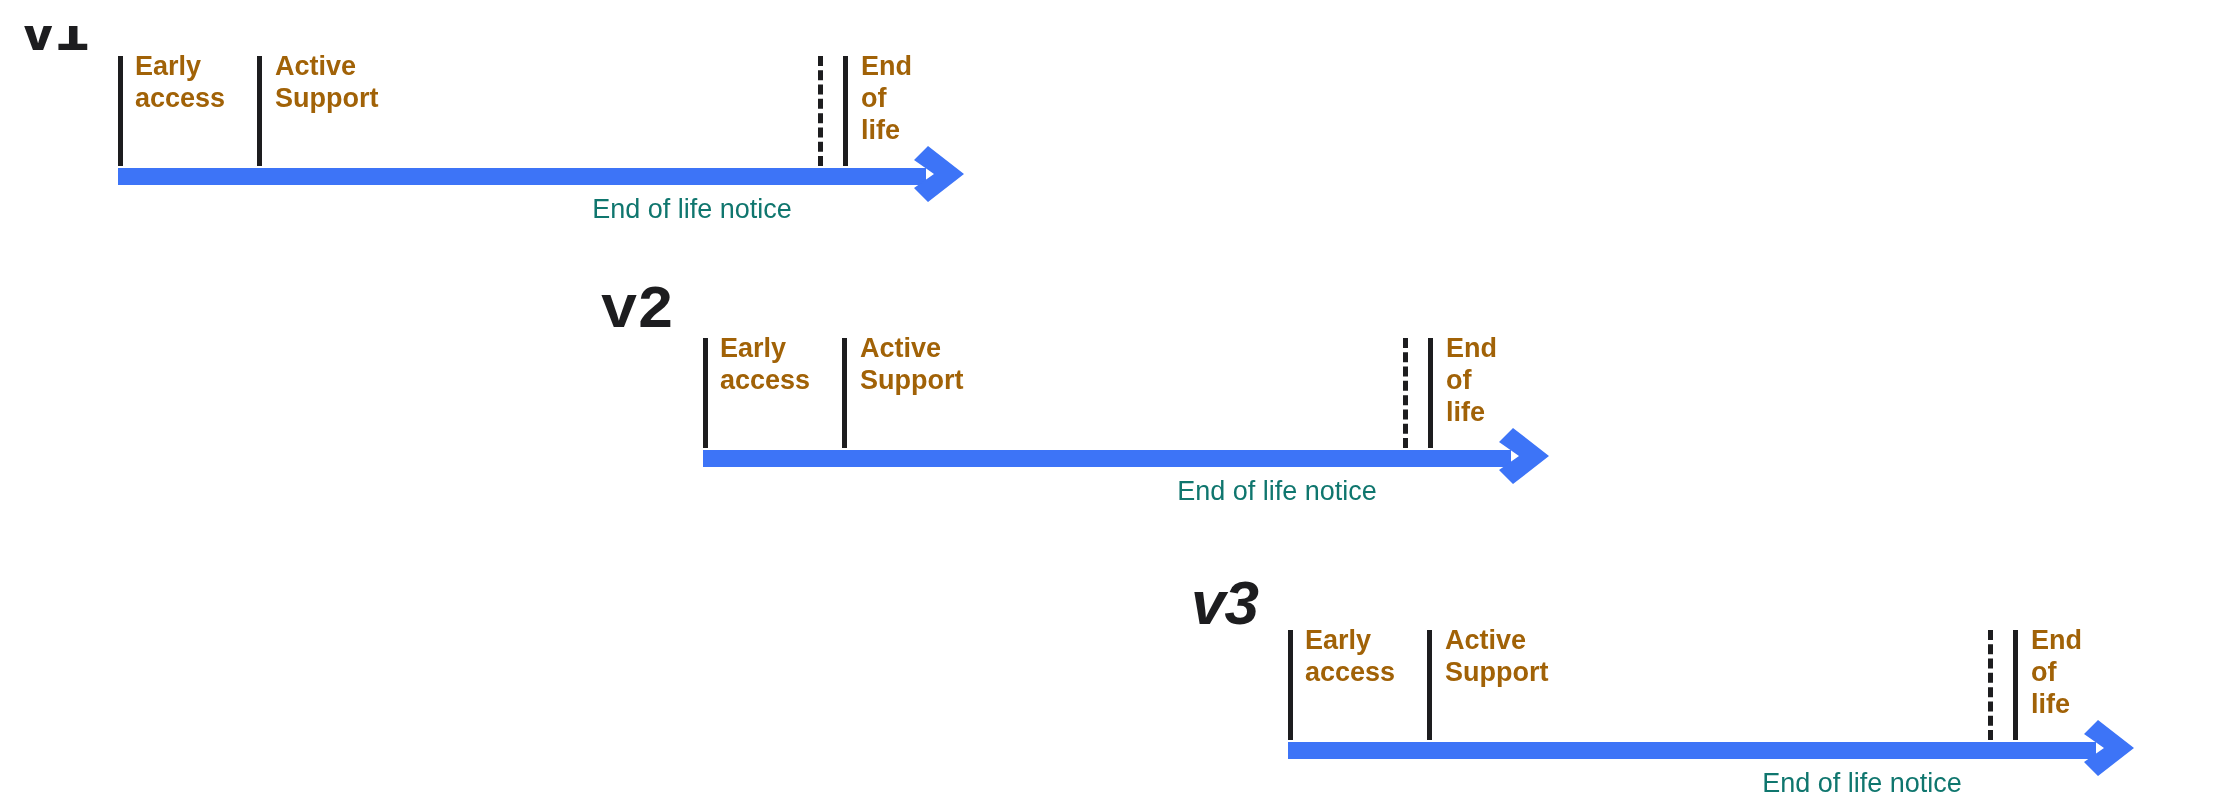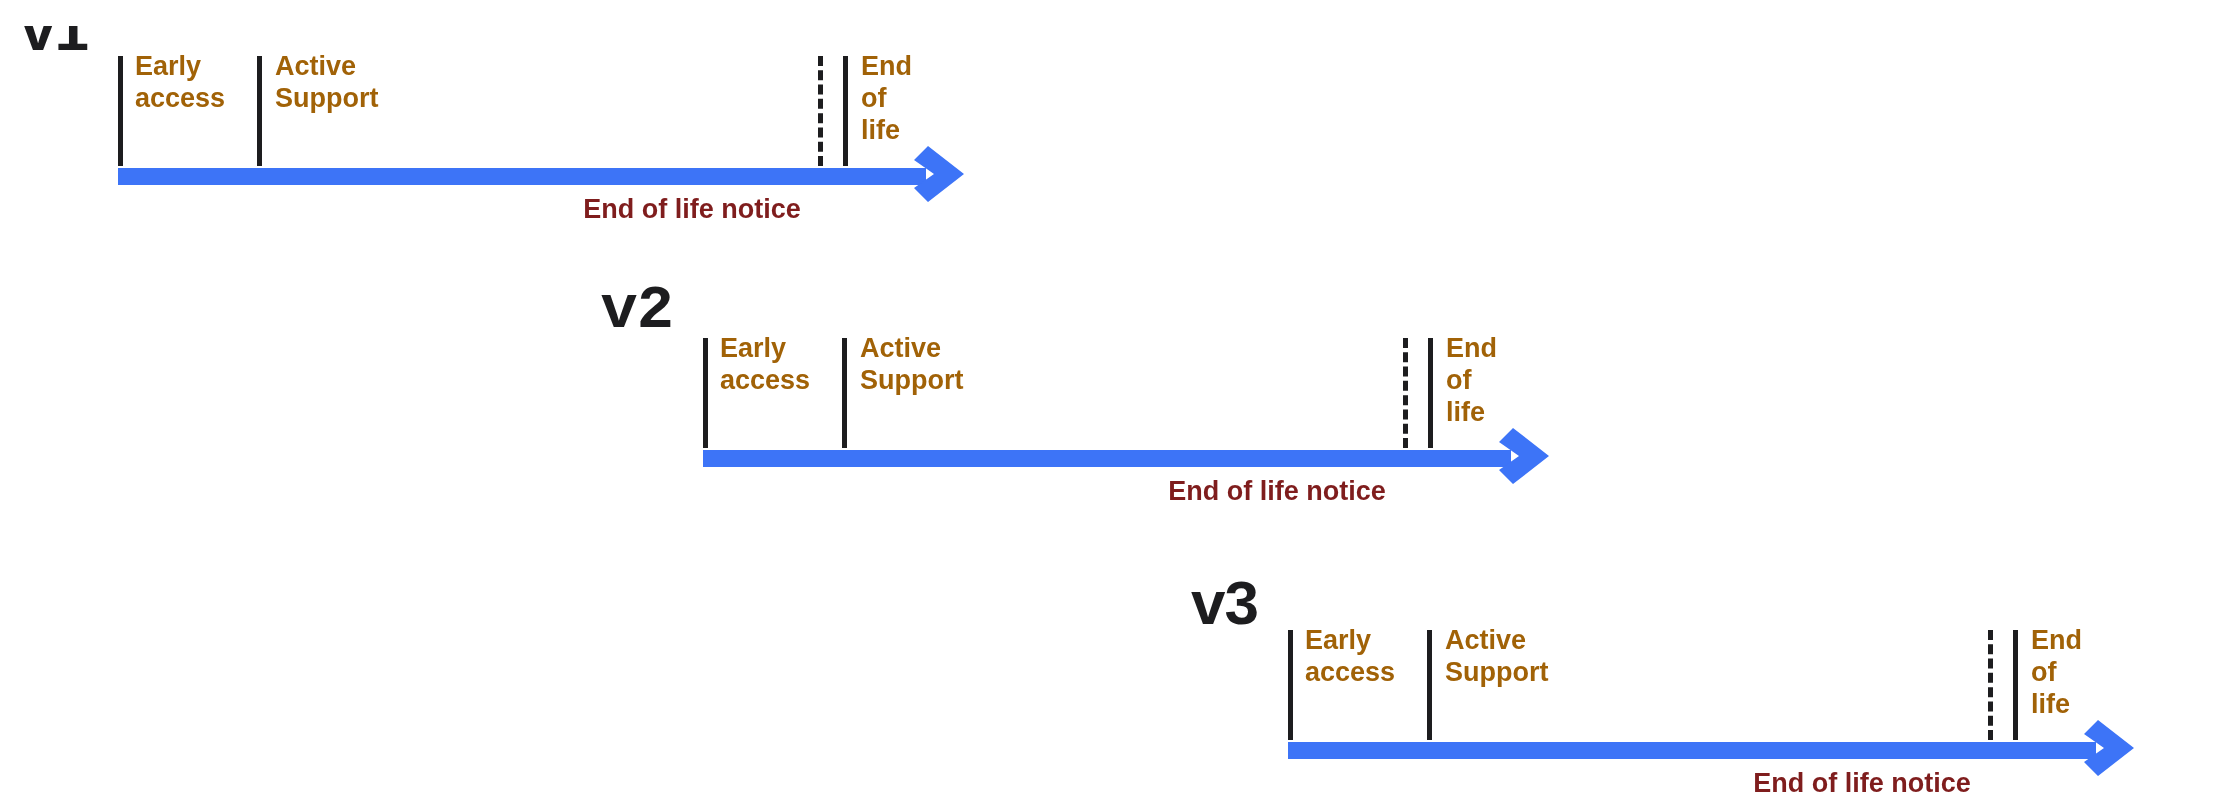--- a/index.html
+++ b/index.html
@@ -92,22 +92,22 @@
   .rail-arrow {
     position: absolute;
     overflow: visible;
   }
   .rail-arrow svg { display: block; }
 
   
   .rail-caption {
     position: absolute;
     font-size: 27px;
-    font-weight: 700;
-    color: #7f1d1d;
+    font-weight: 400;
+    color: #0f766e;
     white-space: nowrap;
     transform: translateX(-50%);
   }
 </style>
 </head>
 <body>
 
 <div id="canvas">
 
   <div class="timeline-row" style="left:118px; top:30px;">
@@ -163,21 +163,21 @@
       <svg width="70" height="64" viewBox="0 0 70 64" aria-hidden="true">
         <path d="M 16 2 L 52 30 L 16 58 L 2 44 L 22 30 L 2 16 Z" fill="#3d74f7"></path>
       </svg>
     </div>
 
     <div class="rail-caption" style="left:574px; top:138px;">End of life notice</div>
   </div>
 
   <div class="timeline-row" style="left:1288px; top:604px;">
 
-    <div class="version-label" style="bottom:-4px;">v3</div>
+    <div class="version-label" style="bottom:-4px;font-style:italic;">v3</div>
 
     <div class="phases">
       <div class="tick" style="left:0px;"></div>
       <div class="phase-label" style="left:17px;">Early
 access</div>
 
       <div class="tick" style="left:139px;"></div>
       <div class="phase-label" style="left:157px;">Active Support</div>
 
       <div class="tick-dashed" style="left:700px;"></div>

